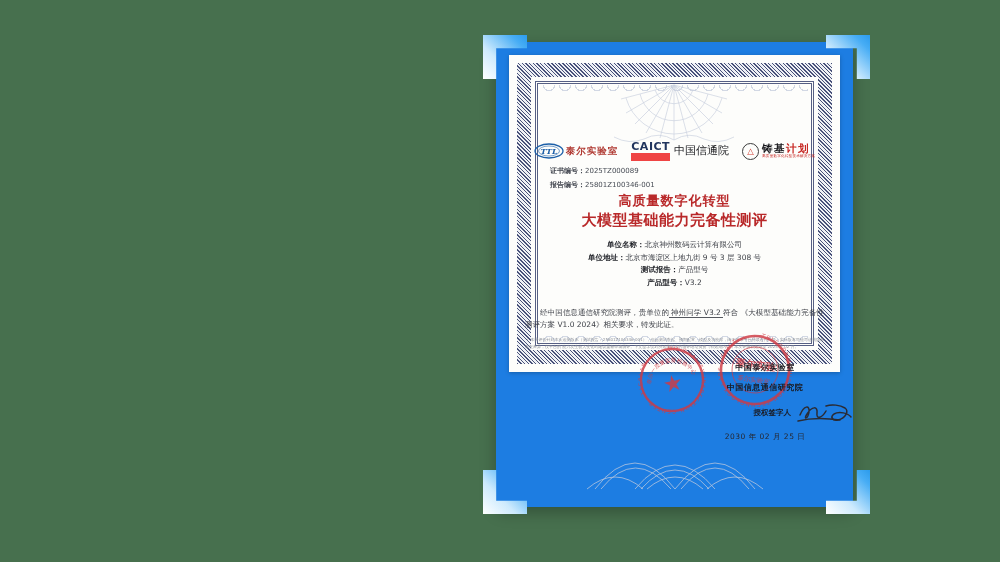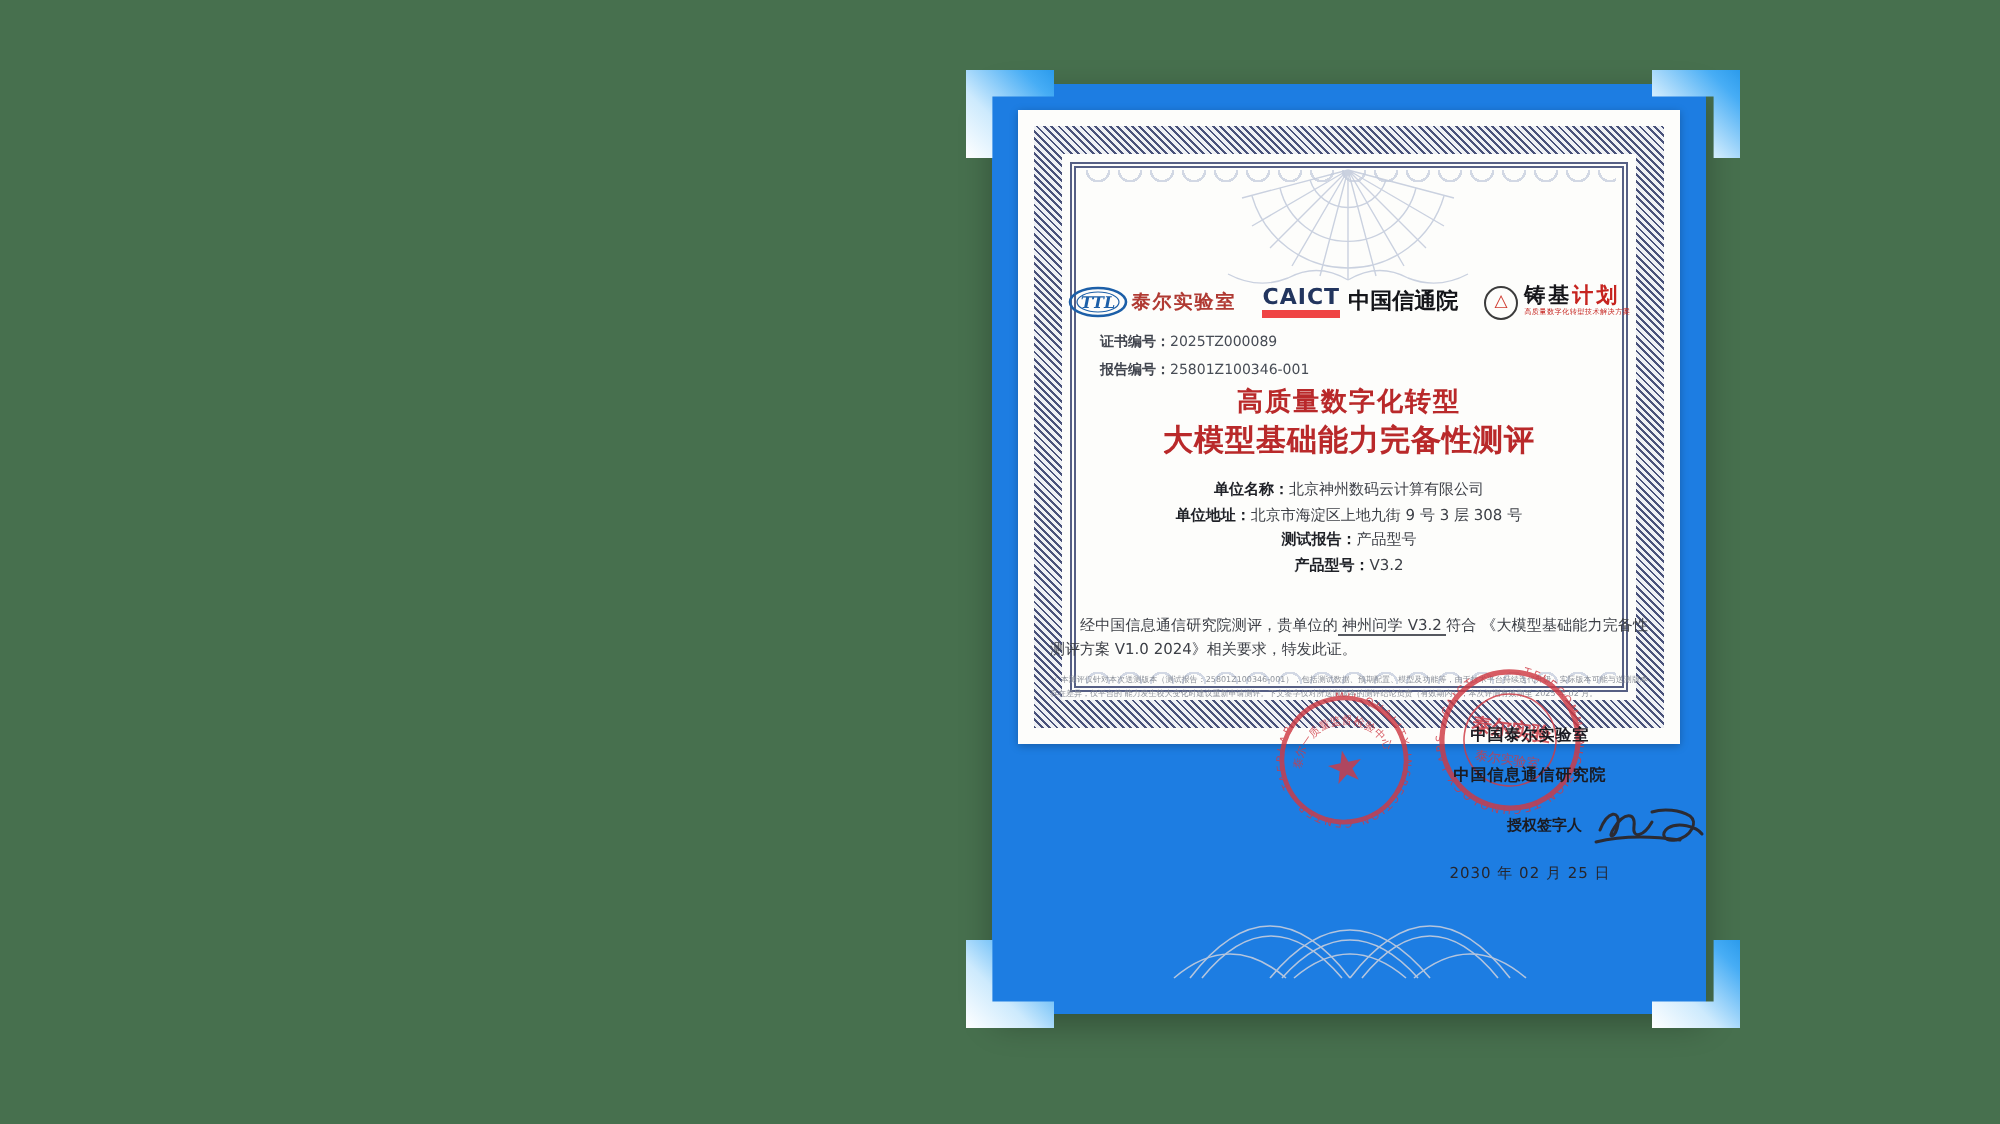--- a/index.html
+++ b/index.html
@@ -39,22 +39,22 @@
   .scallop.bottom{bottom:30px;background-image:radial-gradient(circle at 8px 10px,rgba(0,0,0,0) 5px,#c3cbdc 5px,#c3cbdc 6.2px,rgba(0,0,0,0) 6.2px);}
   .ornament{position:absolute;pointer-events:none;}
   
   .logo-row{
     position:absolute;top:81px;left:0;right:0;height:30px;
     display:flex;align-items:center;justify-content:center;gap:13px;
   }
   .ttl-logo{display:flex;align-items:center;gap:2px;}
   .ttl-name{font-size:9.5px;font-weight:bold;color:#b03a33;font-family:"DejaVu Serif","Liberation Serif",serif;letter-spacing:1px;}
   .caict-logo{display:flex;align-items:center;gap:4px;}
-  .caict-abbr{font-size:11px;font-weight:800;color:#22355e;letter-spacing:.5px;border-bottom:4px solid #ef4444;padding-bottom:0px;line-height:1.05;}
-  .caict-name{font-size:11px;font-weight:bold;color:#15161a;}
+  .caict-abbr{font-size:11px;font-weight:800;color:#22355e;letter-spacing:.5px;border-bottom:8px solid #ef4444;padding-bottom:0px;line-height:1.05;}
+  .caict-name{font-size:11px;font-weight:normal;color:#15161a;}
   .zhuji-logo{display:flex;align-items:center;gap:3px;}
   .zhuji-icon{width:15px;height:15px;border:1.4px solid #3c3c3c;border-radius:50%;
     display:flex;align-items:center;justify-content:center;font-size:8.5px;color:#cf3a2e;font-weight:bold;}
   .zhuji-text{display:flex;flex-direction:column;line-height:1;}
   .zhuji-main{font-size:10.5px;font-weight:800;letter-spacing:1.5px;}
   .zhuji-main .black{color:#16161a;} .zhuji-main .red{color:#c6241f;text-align:center;}
   .zhuji-tagline{font-size:3.6px;color:#c6241f;margin-top:1.6px;letter-spacing:.2px;}
   
   .numbers{position:absolute;left:41px;top:109px;font-size:7px;color:#474c55;line-height:14px;}
   .numbers b{font-weight:bold;color:#42464f;}

